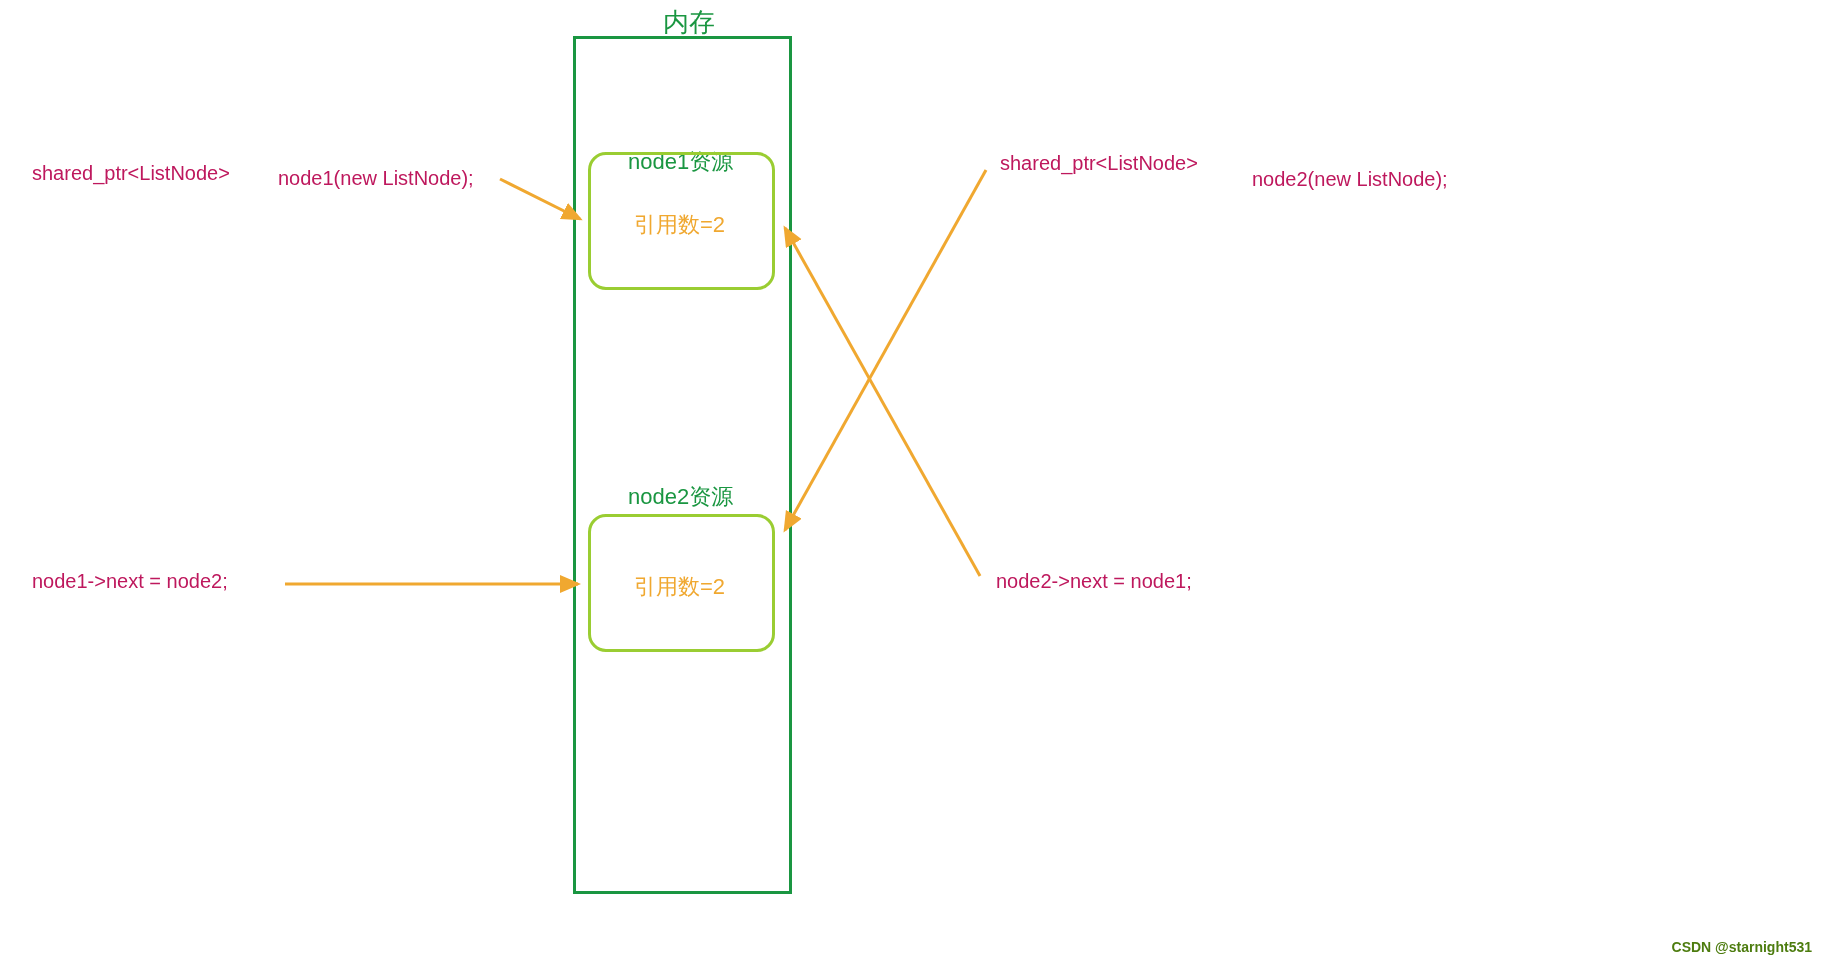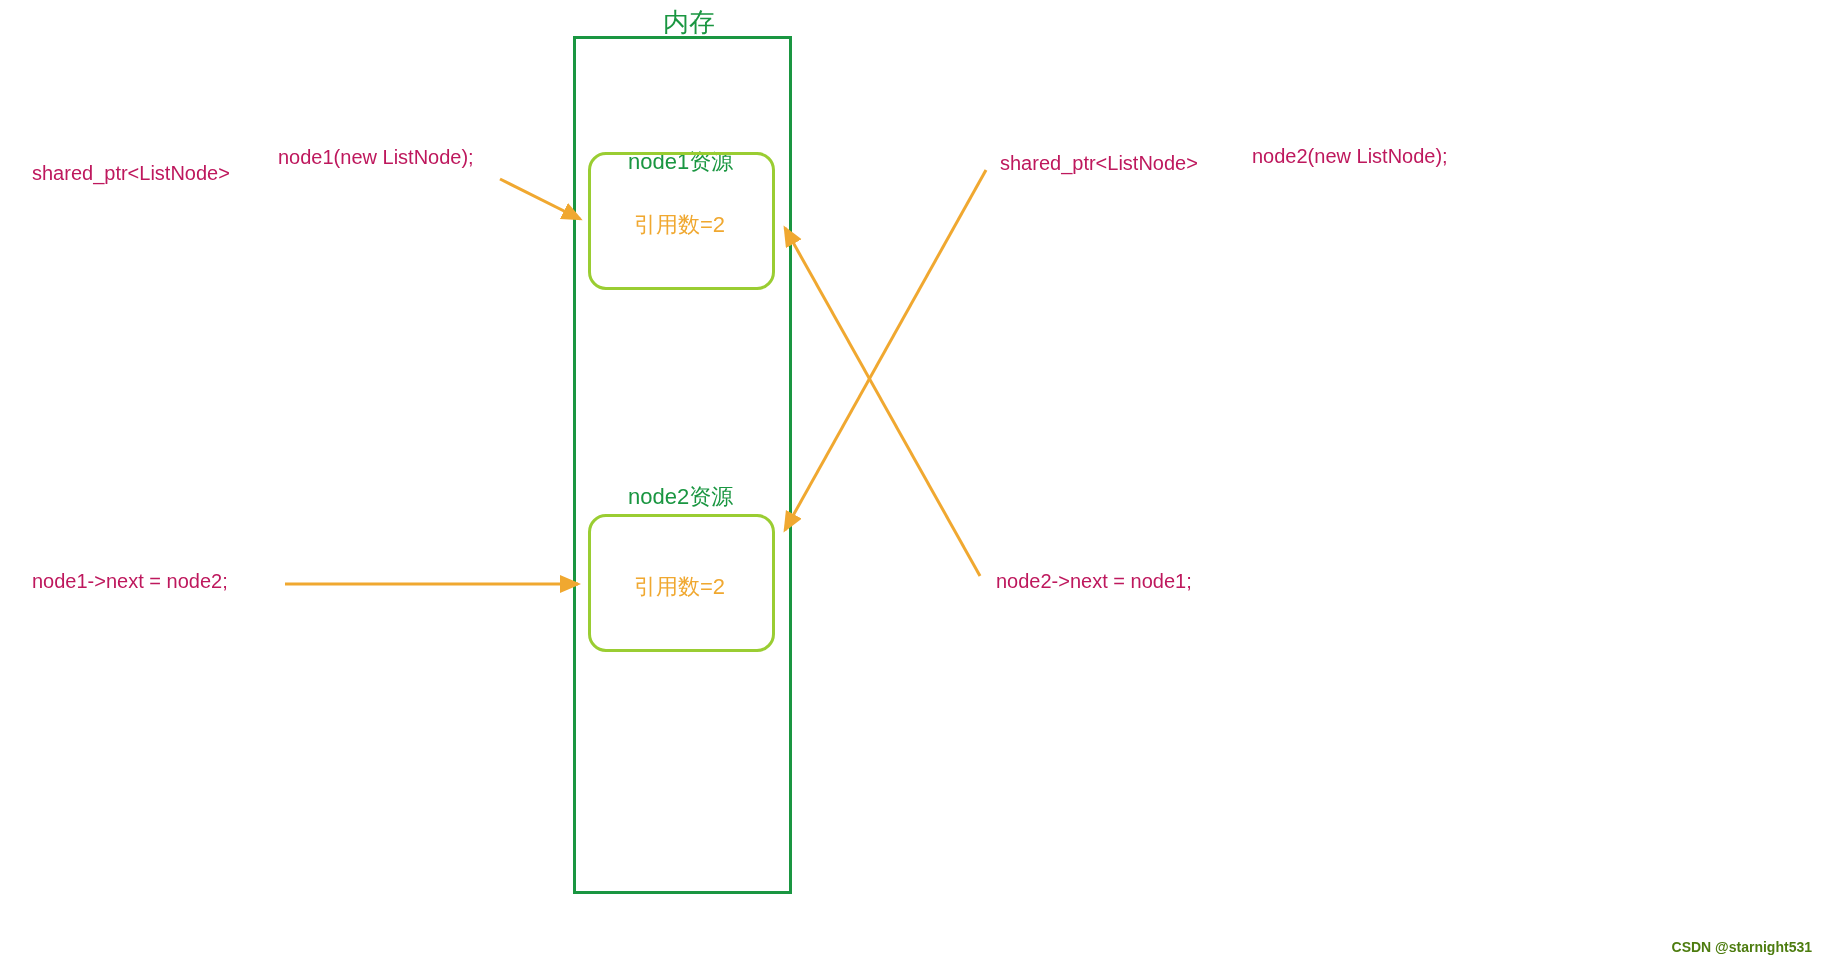--- a/index.html
+++ b/index.html
@@ -73,27 +73,27 @@
 <div class="ref-count" style="left: 634px; top: 210px;">引用数=2</div>
 
 <div class="node-title" style="left: 628px; top: 482px;">node2资源</div>
 
 <div class="node-box" style="left: 588px; top: 514px; width: 187px; height: 138px;"></div>
 
 <div class="ref-count" style="left: 634px; top: 572px;">引用数=2</div>
 
 <div class="code-label" style="left: 20px; top: 162px;">shared_ptr&lt;ListNode&gt;</div>
 
-<div class="code-label" style="left: 266px; top: 146px;">node1(new ListNode);</div>
+<div class="code-label" style="left: 266px; top: 167px;">node1(new ListNode);</div>
 
 <div class="code-label" style="left: 20px; top: 570px;">node1-&gt;next = node2;</div>
 
 <div class="code-label" style="left: 988px; top: 152px;">shared_ptr&lt;ListNode&gt;</div>
 
-<div class="code-label" style="left: 1240px; top: 145px;">node2(new ListNode);</div>
+<div class="code-label" style="left: 1240px; top: 168px;">node2(new ListNode);</div>
 
 <div class="code-label" style="left: 984px; top: 570px; text-align: center;">node2-&gt;next = node1;</div>
 
 <div class="watermark" style="right: 12px; bottom: 8px;">CSDN @starnight531</div>
 
 <svg class="arrows">
   <defs>
     <marker id="arrowhead" markerWidth="8" markerHeight="8" refX="6" refY="3" orient="auto" markerUnits="strokeWidth">
       <path d="M0,0 L7,3 L0,6 Z" fill="#f0a830"></path>
     </marker>

